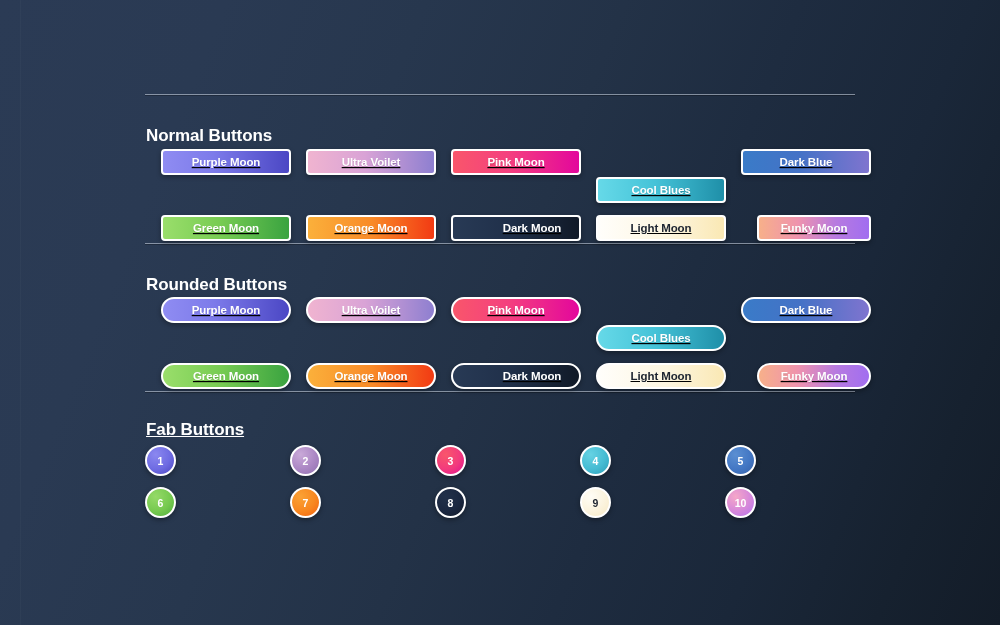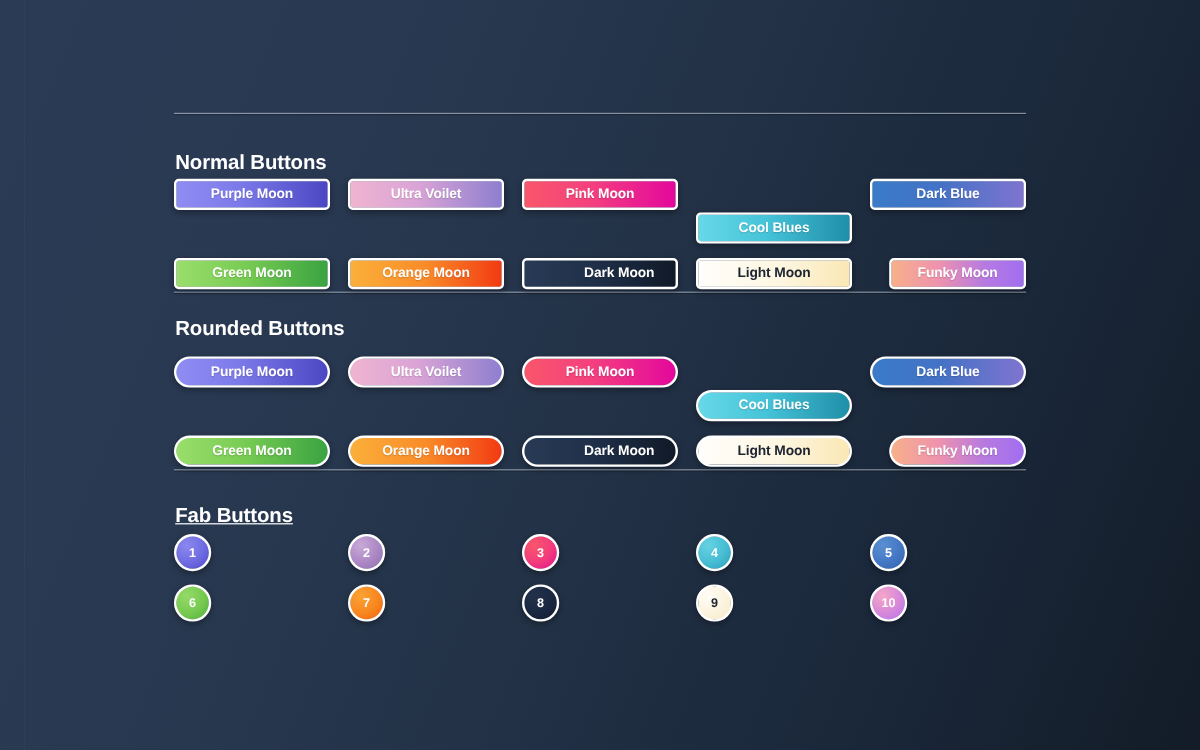--- a/index.html
+++ b/index.html
@@ -63,32 +63,33 @@
   .section-title {
     position: absolute;
     left: 1px;
     color: #ffffff;
     font-size: 17px;
     font-weight: bold;
     letter-spacing: -0.1px;
     white-space: nowrap;
   }
   .title-normal  { top: 126px; }
-  .title-rounded { top: 264px; }
+  .title-rounded { top: 275px; }
   .title-fab     { top: 420px; text-decoration: underline; }
 
   
   .grid {
     position: absolute;
-    left: 0;
+    left: 16px;
     width: 710px;
     display: grid;
     grid-template-columns: repeat(5, 130px);
     column-gap: 15px;
     row-gap: 12px;
+    text-decoration: underline;
   }
   .grid-normal  { top: 149px; }
   .grid-rounded { top: 297px; }
 
   .btn {
     position: relative;
     height: 26px;
     border: 2px solid #ffffff;
     border-radius: 4px;
     display: flex;

